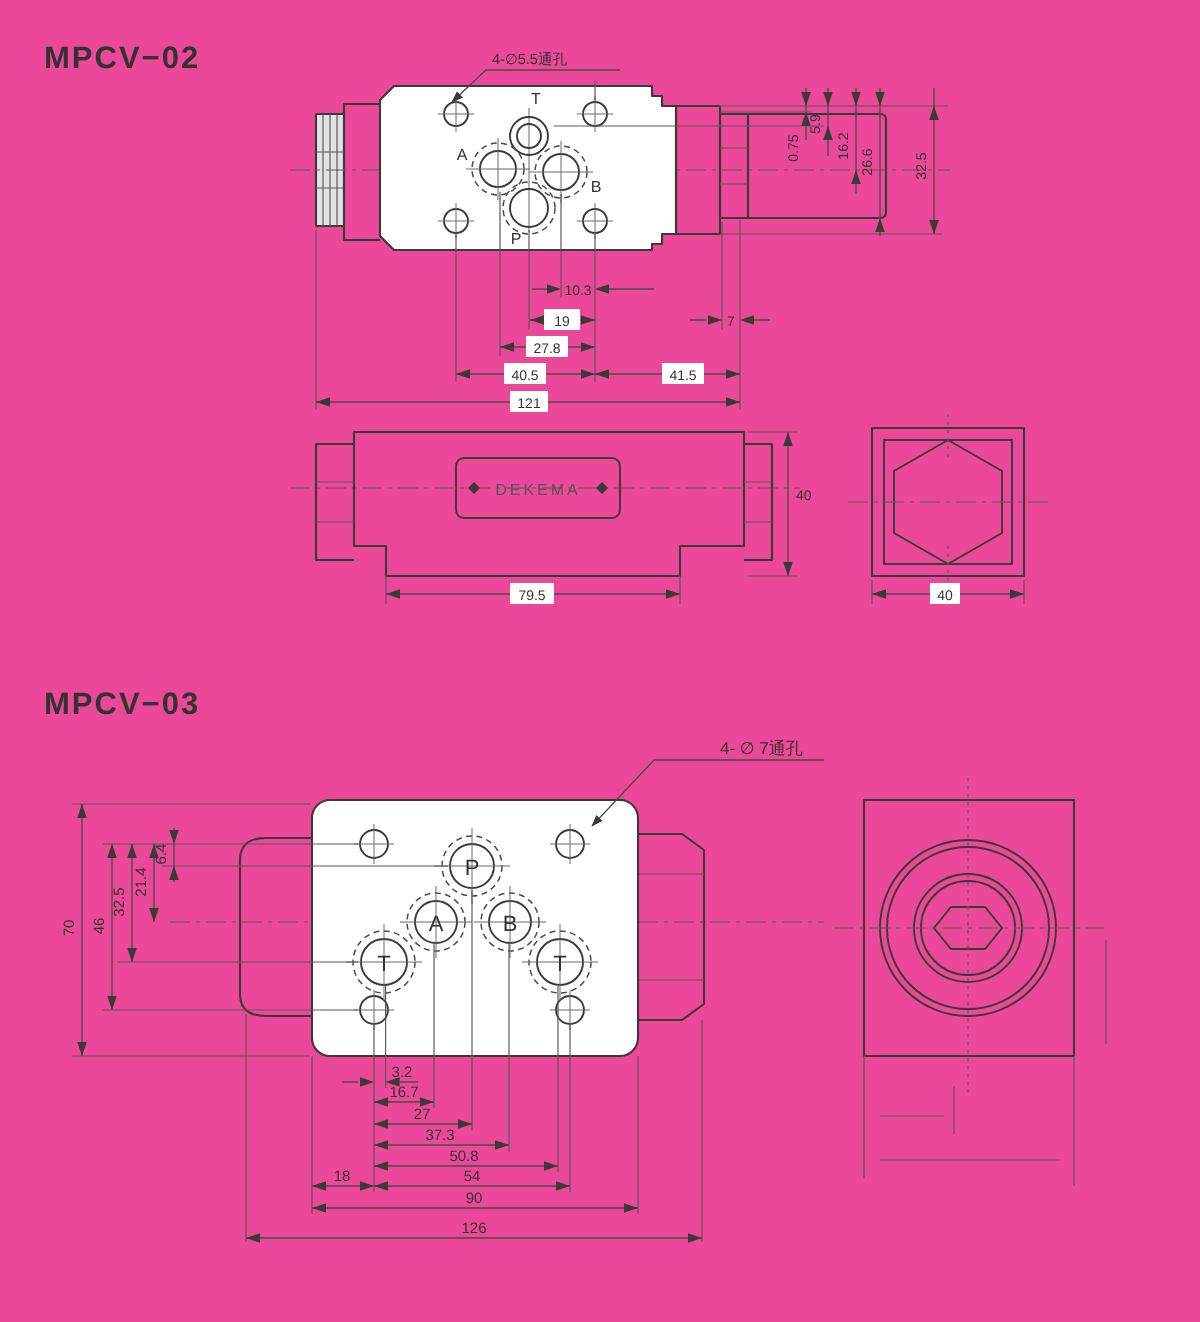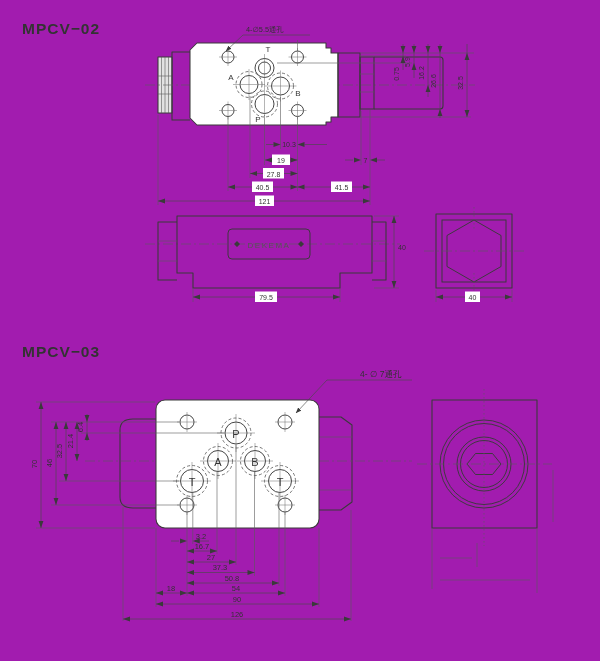--- a/index.html
+++ b/index.html
@@ -1,16 +1,16 @@
 <!DOCTYPE html>
 <html><head>
 <meta charset="utf-8">
 <style>
   html,body{margin:0;padding:0;background:#ffffff;}
-  .page{width:600px;height:661px;background:#a21caf;font-family:"Liberation Sans",sans-serif;position:relative;}
+  .page{width:600px;height:661px;background:#ec4899;font-family:"Liberation Sans",sans-serif;position:relative;}
   svg{display:block}
   .ol{stroke:#3a3a3a;stroke-width:1.05;fill:none;stroke-linejoin:round}
   .olf{stroke:#3a3a3a;stroke-width:1.05;fill:#ffffff;stroke-linejoin:round}
   .c1{stroke:#3a3a3a;stroke-width:0.95;fill:none}
   .thin{stroke:#5a5a5a;stroke-width:0.6;fill:none}
   .tick{stroke:#6a6a6a;stroke-width:0.5;fill:none}
   .cl{stroke:#5a5a5a;stroke-width:0.6;fill:none;stroke-dasharray:10 3 2 3}
   .dash{stroke:#4a4a4a;stroke-width:0.75;fill:none;stroke-dasharray:3 2.2}
   .dot{stroke:#5a5a5a;stroke-width:0.6;fill:none;stroke-dasharray:1.6 2.4}
   .dim{stroke:#4a4a4a;stroke-width:0.65;fill:none}

